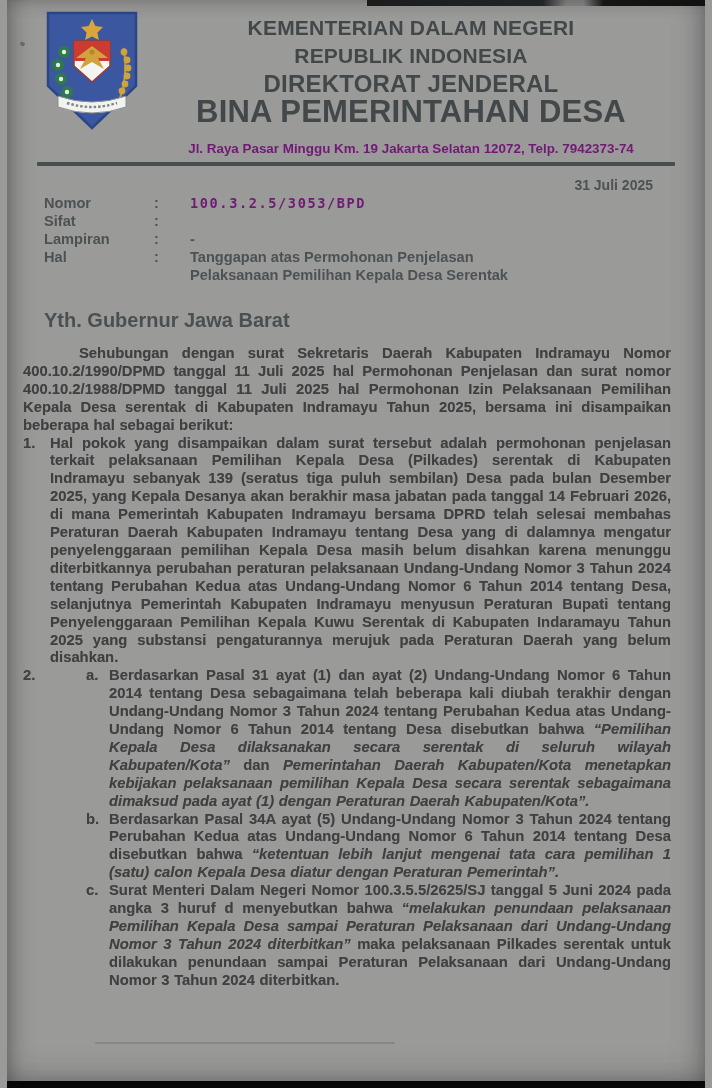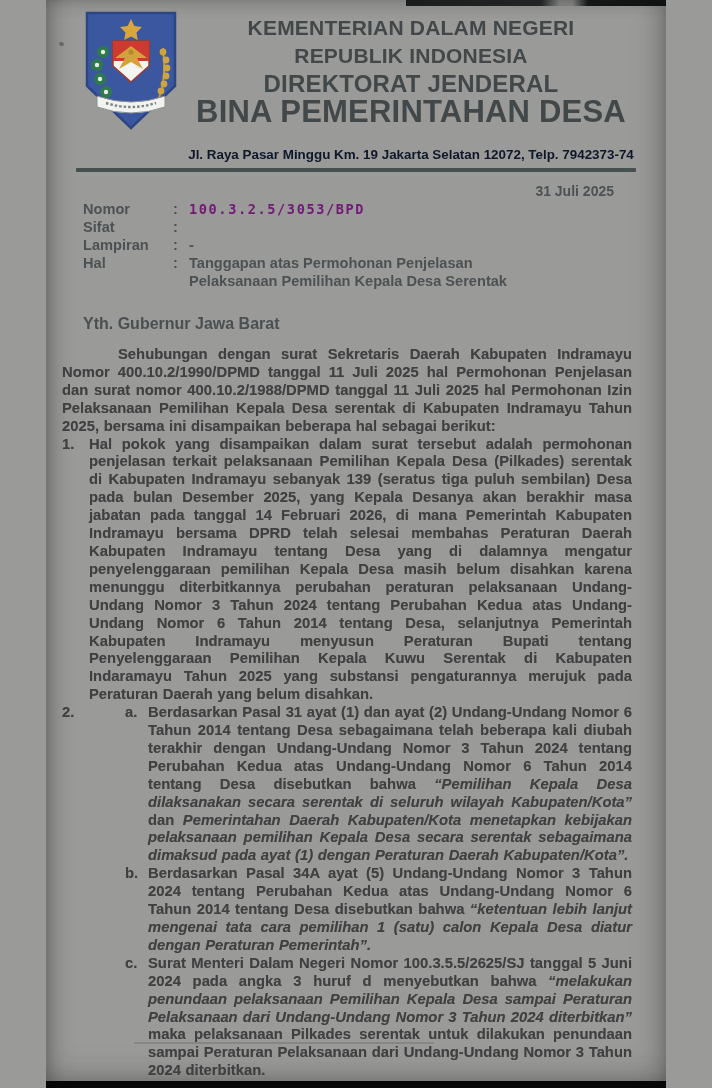--- a/index.html
+++ b/index.html
@@ -1,17 +1,17 @@
 <!DOCTYPE html>
 <html><head>
 <meta charset="utf-8">
 <style>
   html,body{margin:0;padding:0;background:#9a9a98;}
   .sheet{
-    width:620px;height:1088px;position:relative;overflow:hidden;margin:0 auto;
+    width:698px;height:1088px;position:relative;overflow:hidden;margin:0 auto;
     background:
       radial-gradient(130% 85% at 48% 18%, rgba(255,255,255,.9) 0%, rgba(245,246,244,.55) 32%, rgba(0,0,0,0) 62%),
       linear-gradient(180deg,#d7d8d6 0%,#e5e6e4 7%,#e9eae8 45%,#ddde dc 78%,#d2d3d1 92%,#bdbebc 100%),
       #dcdddb;
     box-shadow:
       inset 16px 0 26px -16px rgba(55,58,58,.6),
       inset -18px 0 30px -18px rgba(55,58,58,.55),
       inset 0 -22px 34px -20px rgba(35,38,38,.55),
       inset 0 10px 18px -12px rgba(60,63,63,.35);
     font-family:"Liberation Sans","DejaVu Sans",sans-serif;
@@ -23,30 +23,30 @@
   .photo-bottom{position:absolute;left:0;right:0;bottom:0;height:7px;background:#070707;}
   .smudge{position:absolute;left:88px;top:1042px;width:300px;height:2px;background:rgba(95,98,96,.35);border-radius:1px;}
   .speck{position:absolute;left:13px;top:42px;width:5px;height:4px;background:#5f6261;border-radius:50%;transform:rotate(25deg);opacity:.85;}
 
   .header{position:relative;padding-top:14px;}
   .logo{position:absolute;left:33px;top:10px;width:104px;height:122px;}
   .header-text{margin:0 30px 0 140px;text-align:center;color:#424849;}
   .h1{font-weight:bold;font-size:21px;line-height:28px;letter-spacing:.2px;}
   .h3{font-weight:bold;font-size:24px;line-height:28px;letter-spacing:.2px;}
   .h4{font-weight:bold;font-size:31px;line-height:28px;letter-spacing:.2px;}
-  .address{font-size:13.4px;line-height:17px;margin-top:20px;font-weight:bold;color:#0f172a;}
+  .address{font-size:13.4px;line-height:17px;margin-top:14px;font-weight:bold;color:#701a75;}
   .rule{margin:5px 30px 0 30px;height:4px;background:#46504f;border-radius:1px;}
 
   .date-row{margin:11px 52px 0 0;text-align:right;font-size:14px;font-weight:bold;color:#4c5254;}
 
-  .meta{margin:1px 34px 0 37px;display:grid;grid-template-columns:88px 14px 1fr;column-gap:2px;
+  .meta{margin:1px 34px 0 37px;display:grid;grid-template-columns:88px 14px 1fr;column-gap:22px;
     font-size:14.6px;line-height:18px;font-weight:bold;color:#4c5254;}
   .mono{font-family:"DejaVu Sans Mono","Liberation Mono",monospace;letter-spacing:1.6px;font-size:13.6px;color:#701a75;}
 
-  .recipient{margin:25px 34px 0 37px;font-size:16px;font-weight:bold;}
+  .recipient{margin:25px 34px 0 37px;font-size:20px;font-weight:bold;}
 
   .body{margin:13px 34px 0 16px;font-size:14.8px;line-height:17.9px;text-align:justify;
     font-weight:bold;color:#404040;word-spacing:.5px;text-shadow:0 0 .6px rgba(76,81,83,.5);}
   .intro{margin:0;text-indent:56px;}
   .item{display:flex;margin-top:0;}
   .num{flex:0 0 27px;}
   .itext{flex:1;min-width:0;}
   .sub{display:flex;margin-left:36px;}
   .letter{flex:0 0 23px;}
   .stext{flex:1;min-width:0;display:block;text-align:justify;}

